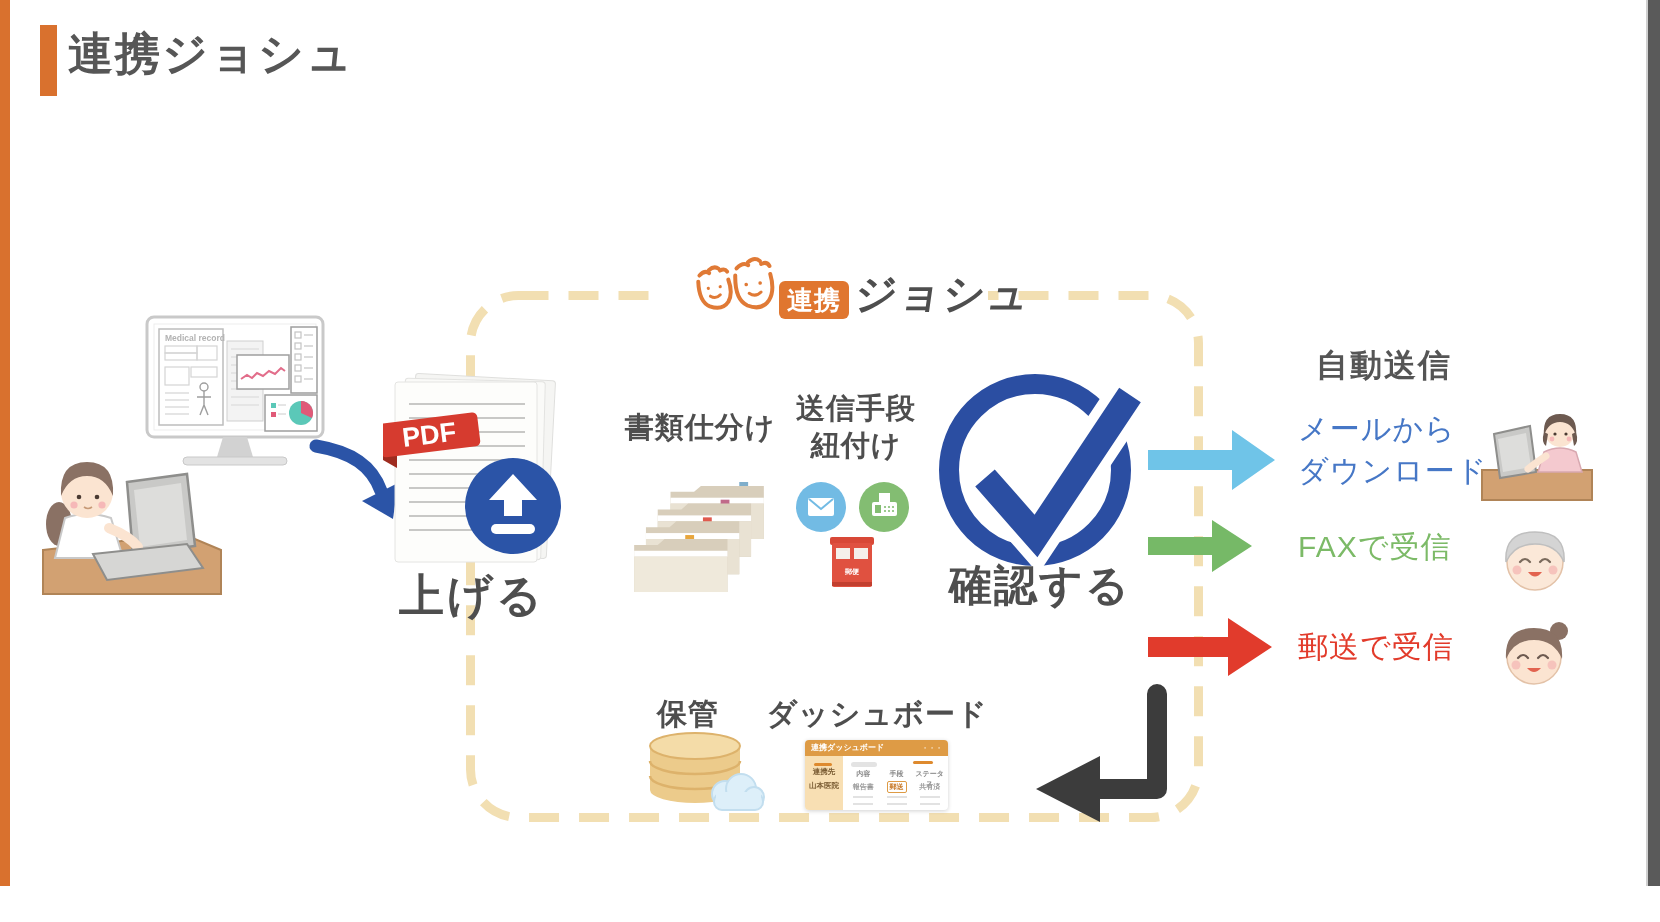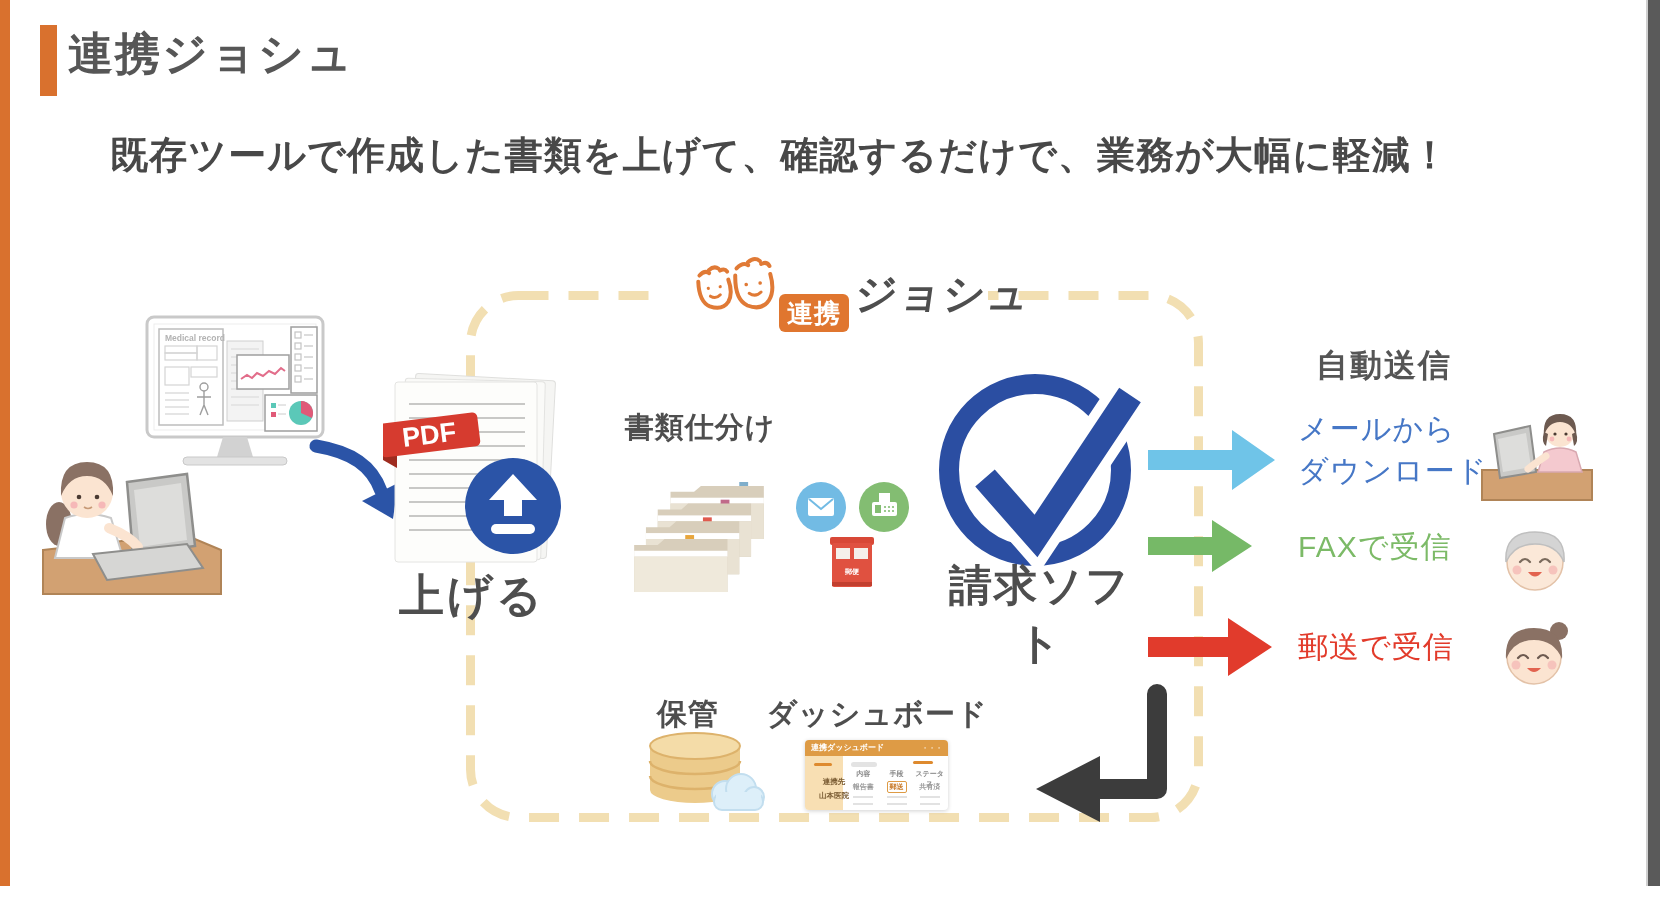--- a/index.html
+++ b/index.html
@@ -17,30 +17,30 @@
   .lbl-sort{left:610px;top:408px;width:180px;font-size:29px;letter-spacing:1px;}
   .lbl-method{left:766px;top:390px;width:180px;font-size:29px;line-height:37px;letter-spacing:1px;}
   .lbl-confirm{left:935px;top:557px;width:210px;font-size:43px;letter-spacing:2px;}
   .lbl-storage{left:628px;top:694px;width:120px;font-size:30px;letter-spacing:1px;}
   .lbl-dash{left:762px;top:694px;width:230px;font-size:30px;letter-spacing:1px;}
   .out-header{left:1300px;top:344px;font-size:32px;font-weight:800;color:#555;letter-spacing:2px;margin-left:16px;}
   .out-mail{left:1298px;top:408px;font-size:30px;color:#4677c6;line-height:42px;letter-spacing:1px;}
   .out-fax{left:1298px;top:527px;font-size:30px;color:#7cba67;letter-spacing:1px;}
   .out-post{left:1298px;top:627px;font-size:30px;color:#e23b2b;letter-spacing:1px;}
   .logo-badge{left:779px;top:281px;width:70px;height:38px;background:#e0762f;border-radius:6px;
-              color:#fff;font-size:26px;font-weight:800;text-align:center;line-height:39px;letter-spacing:1px;margin-top:13px;}
+              color:#fff;font-size:26px;font-weight:800;text-align:center;line-height:39px;letter-spacing:1px;}
   .logo-word{left:855px;top:266px;font-size:42px;font-weight:800;color:#4e4e4e;transform:skewX(-8deg);letter-spacing:1px;}
   
   .md{left:805px;top:740px;width:143px;height:70px;background:#fff;border-radius:4px;
       box-shadow:0 1px 4px rgba(0,0,0,.18);overflow:hidden;font-weight:700;}
   .md-head{position:absolute;left:0;top:0;right:0;height:16px;background:#de9b45;color:#fff;font-size:8px;line-height:16px;padding-left:6px;}
   .md-dots{position:absolute;right:5px;top:0;font-size:6px;line-height:16px;color:#fff;letter-spacing:1px;}
   .md-side{position:absolute;left:0;top:16px;width:38px;bottom:0;background:#f8dfb3;}
   .md-side-bar{position:absolute;left:9px;top:7px;width:18px;height:3px;background:#de8a2e;border-radius:2px;}
-  .md-side h5{position:absolute;left:0;width:38px;text-align:center;margin:10px;font-size:7.5px;color:#7a5c33;}
+  .md-side h5{position:absolute;left:0;width:38px;text-align:center;margin:0;font-size:7.5px;color:#7a5c33;}
   .md-main{position:absolute;left:38px;top:16px;right:0;bottom:0;}
   .md-pill{position:absolute;left:8px;top:6px;width:26px;height:5px;background:#e3e3e3;border-radius:3px;}
   .md-colbar{position:absolute;left:70px;top:5px;width:20px;height:3px;background:#de8a2e;border-radius:2px;}
   .md-row{position:absolute;left:4px;right:2px;display:flex;justify-content:space-between;}
   .md-cols{top:13px;font-size:7px;color:#8a8a8a;}
   .md-vals{top:25px;font-size:7px;color:#9a9a9a;align-items:center;}
   .md-cell{width:33%;text-align:center;}
   .md-tag{display:inline-block;border:1px solid #de9b45;color:#c87a28;border-radius:2px;padding:0 2px;}
   .md-ph{position:absolute;left:4px;right:2px;display:flex;justify-content:space-between;}
   .md-ph i{display:block;width:20px;height:2px;background:#e2e2e2;margin:0 auto;}
@@ -69,21 +69,20 @@
       <path d="M1157,694 V789 H1098" stroke="#3c3c3c" stroke-width="20" fill="none" stroke-linecap="round" stroke-linejoin="round"></path>
       <polygon points="1036,789 1100,756 1100,822" fill="#3c3c3c"></polygon>
     </g>
   </svg>
 
   <div class="abs edge-left"></div>
   <div class="abs edge-right"></div>
 
   <div class="abs title-bar"></div>
   <div class="abs page-title">連携ジョシュ</div>
-  <div class="abs subtitle">既存ツールで作成した書類を上げて、確認するだけで、業務が大幅に軽減！</div>
 
 
   <svg class="abs" style="left:145px;top:315px;" width="180" height="160" viewBox="0 0 180 160">
     <rect x="2" y="2" width="176" height="120" rx="7" fill="#ffffff" stroke="#c9c9c9" stroke-width="3"></rect>
     <rect x="9" y="9" width="162" height="106" fill="#ffffff" stroke="#ededed"></rect>
 
     <g>
       <rect x="14" y="14" width="64" height="96" fill="#ffffff" stroke="#bdbdbd" stroke-width="1.5"></rect>
       <text x="20" y="26" font-size="8.5" fill="#b3b3b3" font-weight="bold">Medical record</text>
       <g stroke="#d4d4d4" stroke-width="1.2" fill="none">
@@ -244,20 +243,24 @@
       <rect x="0" y="22" width="95" height="36" fill="#e9e2d3"></rect>
     </g>
     <g transform="translate(0,54)">
       <rect x="52" y="0" width="9" height="18" fill="#e8a63c"></rect>
       <path d="M0,10 L24,10 L31,4 L95,4 L95,58 L0,58 Z" fill="#d8cebb"></path>
       <rect x="0" y="16" width="95" height="6" fill="#ffffff"></rect>
       <rect x="0" y="22" width="95" height="36" fill="#efe9db"></rect>
     </g>
   </svg>
 
+  <div class="abs step-label lbl-method">
+    <div>送信手段</div>
+    <div>紐付け</div>
+  </div>
   <svg class="abs" style="left:795px;top:481px;" width="116" height="54" viewBox="0 0 116 54">
     <g>
       <circle cx="26" cy="26" r="25" fill="#72bbe4"></circle>
       <rect x="13" y="17" width="26" height="18" rx="2" fill="#ffffff"></rect>
       <path d="M14,18 L26,28 L38,18" stroke="#72bbe4" stroke-width="2" fill="none"></path>
     </g>
     <g>
       <circle cx="89" cy="26" r="25" fill="#83bd72"></circle>
       <rect x="84" y="12" width="11" height="9" fill="#ffffff"></rect>
       <rect x="77" y="21" width="25" height="14" rx="2" fill="#ffffff"></rect>
@@ -279,21 +282,21 @@
     <rect x="25" y="11" width="14" height="11" fill="#f5f0ea"></rect>
     <rect x="3" y="45" width="40" height="4" fill="#c23f2f"></rect>
     <text x="23" y="37" text-anchor="middle" font-size="7" fill="#ffffff" font-weight="bold">郵便</text>
   </svg>
 
   <svg class="abs" style="left:932px;top:366px;overflow:visible;" width="215" height="215" viewBox="0 0 215 215">
     <circle cx="103" cy="104" r="86" fill="none" stroke="#2b4ea2" stroke-width="20"></circle>
     <path d="M53,112 L104,170 L198,29" stroke="#ffffff" stroke-width="46" fill="none"></path>
     <path d="M53,112 L104,170 L198,29" stroke="#2b4ea2" stroke-width="26" fill="none"></path>
   </svg>
-  <div class="abs step-label lbl-confirm">請求ソフト</div>
+  <div class="abs step-label lbl-confirm">確認する</div>
 
   <div class="abs step-label lbl-storage">保管</div>
   <svg class="abs" style="left:640px;top:732px;" width="125" height="80" viewBox="0 0 125 80">
     <path d="M10,14 V58 a45,13 0 0 0 90,0 V14" fill="#eccb8b"></path>
     <ellipse cx="55" cy="14" rx="45" ry="13" fill="#f4dca8" stroke="#ddb26b" stroke-width="2"></ellipse>
     <path d="M10,29 a45,13 0 0 0 90,0" fill="none" stroke="#ddb26b" stroke-width="2.5"></path>
     <path d="M10,44 a45,13 0 0 0 90,0" fill="none" stroke="#ddb26b" stroke-width="2.5"></path>
     <g>
       <circle cx="85" cy="62" r="13" fill="#ddeff9" stroke="#c2deef" stroke-width="2"></circle>
       <circle cx="101" cy="57" r="15" fill="#ddeff9" stroke="#c2deef" stroke-width="2"></circle>

